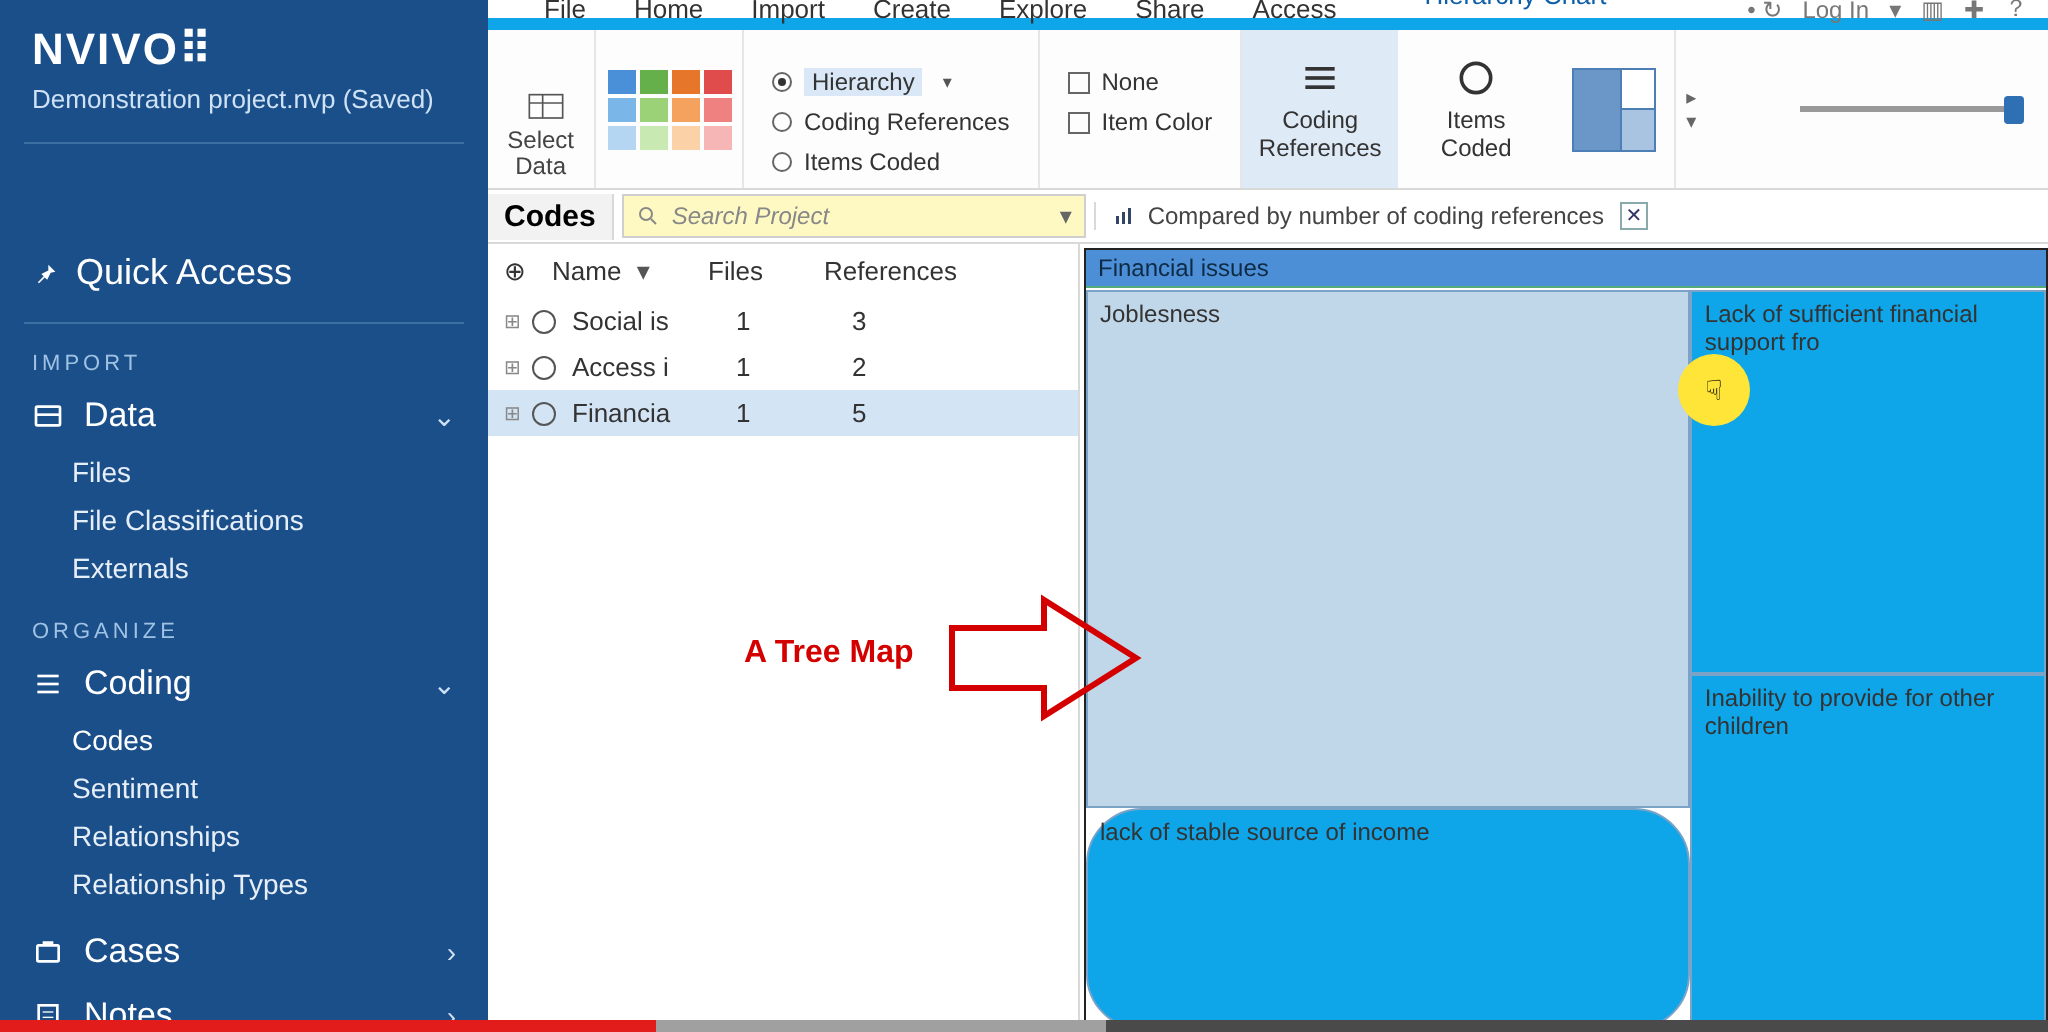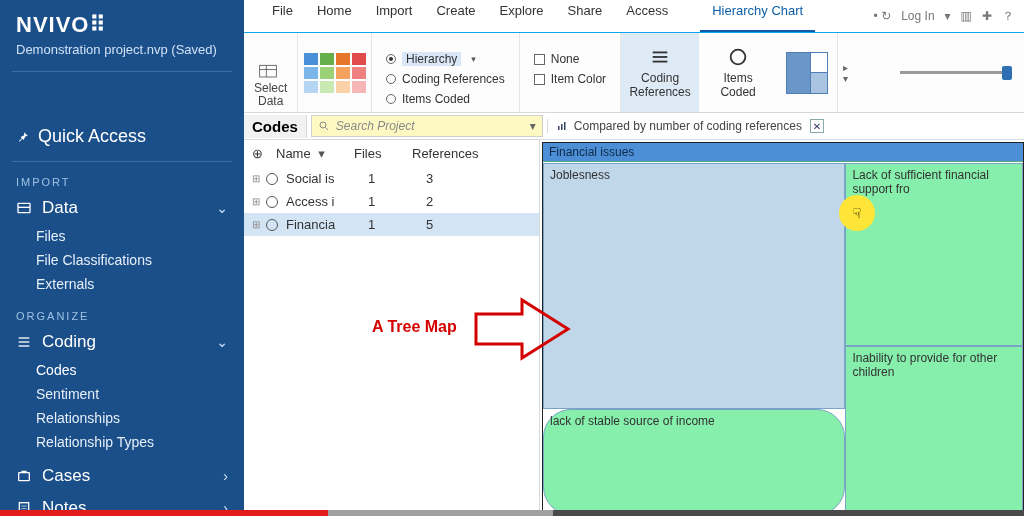--- a/index.html
+++ b/index.html
@@ -18,29 +18,29 @@
   .sb-item { display:flex; align-items:center; justify-content:space-between; padding:6px 16px; font-size:17px; cursor:pointer; }
   .sb-item .il { display:flex; align-items:center; gap:10px; }
   .sb-item svg { width:16px; height:16px; fill:#fff; }
   .sb-sub { padding:4px 16px 4px 36px; font-size:14px; color:#e6eef8; cursor:pointer; }
   .sb-item.selected, .sb-item.selected .chev { background:transparent; }
   .chev { color:#cfe2f5; font-size:14px; }
   .sb-sub.active { color:#fff; }
 
   
   .main { flex:1; display:flex; flex-direction:column; background:#fff; }
-  .menubar { display:flex; gap:0; border-bottom:1px solid #0ea5e9; height:33px; font-size:13px; padding-left:16px; }
+  .menubar { display:flex; align-items:center; gap:0; border-bottom:6px solid #0ea5e9; height:15px; font-size:13px; padding-left:16px; }
   .menu-item { padding:3px 12px; cursor:pointer; color:#333; }
   .menu-item.ctx { color:#0f5fa8; border-bottom:2px solid #0f5fa8; margin-left:20px; padding-bottom:16px; }
   .menu-right { margin-left:auto; display:flex; align-items:center; gap:10px; padding-right:10px; color:#777; font-size:12px; }
   .menu-right span { cursor:pointer; }
 
   
   .ribbon { display:flex; align-items:stretch; border-bottom:1px solid #d9d9d9; height:80px; background:#fdfdfd; }
-  .rgrp { border-right:1px solid #e6e6e6; padding:4px 10px; display:flex; flex-direction:column; align-items:flex-start; justify-content:flex-end; font-size:12px; color:#444; }
+  .rgrp { border-right:1px solid #e6e6e6; padding:4px 10px; display:flex; flex-direction:column; align-items:flex-end; justify-content:flex-end; font-size:12px; color:#444; }
   .select-data { width:54px; }
   .select-data svg { width:28px; height:20px; }
   .palette { width:74px; display:grid; grid-template-columns:repeat(4,14px); grid-template-rows:repeat(3,12px); gap:2px; align-content:center; justify-content:center; padding:8px; border-right:1px solid #e6e6e6; }
   .palette div { width:14px; height:12px; }
   .p1{background:#4a90d9}.p2{background:#66b04c}.p3{background:#e6762a}.p4{background:#e04b4b}
   .p5{background:#7bb6e8}.p6{background:#9cd277}.p7{background:#f4a25d}.p8{background:#ef8181}
   .p9{background:#b5d6f2}.p10{background:#c9e9b2}.p11{background:#fbd1a8}.p12{background:#f6b6b6}
   .opts { padding:6px 14px; font-size:12px; color:#333; display:flex; flex-direction:column; gap:6px; justify-content:flex-end; border-right:1px solid #e6e6e6; }
   .opts .line { display:flex; align-items:center; gap:6px; }
   .opts .sel { background:#d9e7f6; padding:0 4px; }
@@ -77,21 +77,21 @@
   .crow .exp { width:14px; color:#888; font-size:10px; cursor:pointer; }
   .crow .circ { width:20px; }
   .crow .circ div { width:12px; height:12px; border:1.5px solid #555; border-radius:50%; }
   .crow .nm { width:82px; }
   .crow .fl { width:58px; }
   .crow .rf { flex:1; }
 
   .chart-pane { flex:1; border:1px solid #222; margin:2px 0 0 2px; position:relative; overflow:hidden; }
   .tm-title { background:#4d8fd6; color:#0e2a45; font-size:12px; padding:2px 6px; border-bottom:1px solid #5a7; }
   .tm-body { position:absolute; top:20px; left:0; right:0; bottom:0; }
-  .cell { position:absolute; border:1px solid #7aa3c7; background:#86efac; font-size:12px; color:#333; padding:4px 6px; }
+  .cell { position:absolute; border:1px solid #7aa3c7; background:#0ea5e9; font-size:12px; color:#333; padding:4px 6px; }
   .cell.c1 { left:0; top:0; width:63%; height:70%; background:#c0d6e9; }
   .cell.c2 { left:63%; top:0; right:0; height:52%; }
   .cell.c3 { left:63%; top:52%; right:0; bottom:0; }
   .cell.c4 { left:0; top:70%; width:63%; bottom:0;border-radius:28px; }
 
   
   .arrow-label { position:absolute; left:372px; top:318px; color:#d40000; font-weight:bold; font-size:16px; z-index:50; }
   .arrow-svg { position:absolute; left:472px; top:294px; z-index:50; }
   .cursor-spot { position:absolute; width:36px; height:36px; background:#ffe538; border-radius:50%; display:flex; align-items:center; justify-content:center; font-size:14px; z-index:40; }
 

